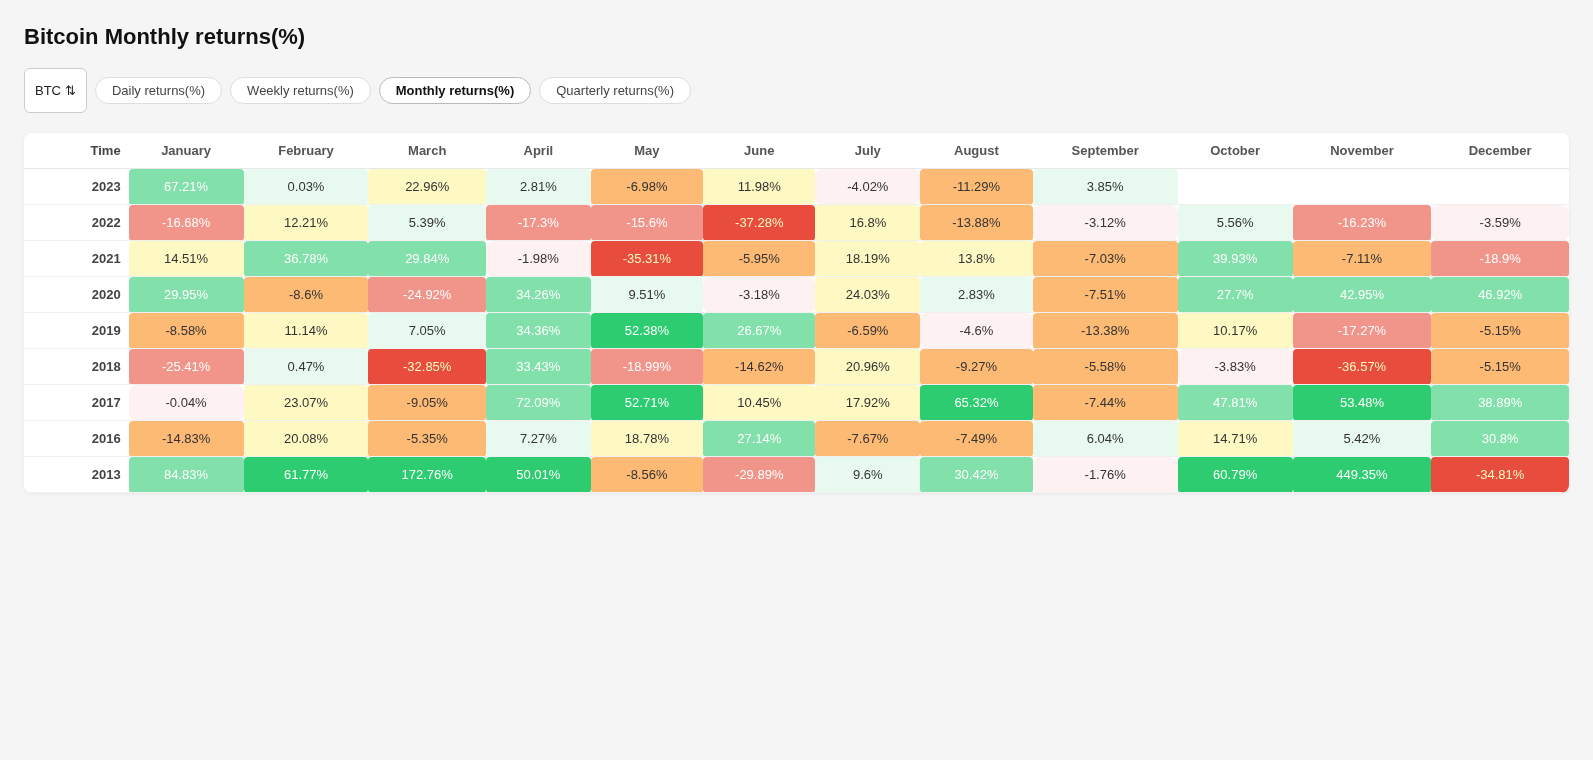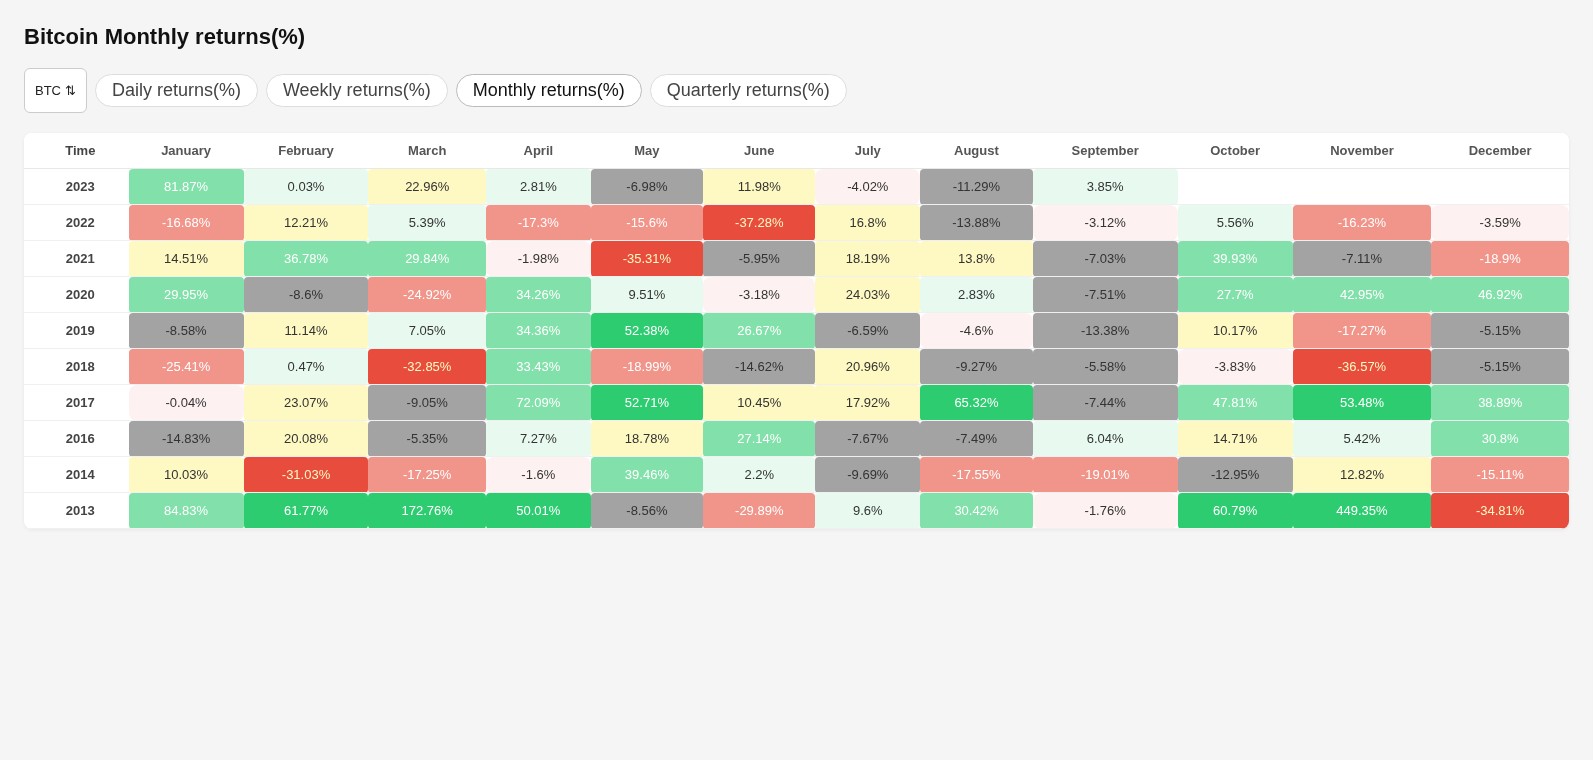--- a/index.html
+++ b/index.html
@@ -30,29 +30,29 @@
       background: #fff;
       cursor: pointer;
       display: flex;
       align-items: center;
       gap: 4px;
     }
     .tab-btn {
       border: 1px solid #ddd;
       border-radius: 20px;
       padding: 5px 16px;
-      font-size: 18px;
+      font-size: 13px;
       background: #fff;
       cursor: pointer;
       color: #444;
     }
     .tab-btn.active {
       background: #fff;
       border-color: #bbb;
-      font-weight: 400;
+      font-weight: 700;
       color: #111;
     }
     .table-container {
       background: #fff;
       border-radius: 8px;
       overflow: auto;
       box-shadow: 0 1px 4px rgba(0,0,0,0.06);
     }
     table {
       border-collapse: collapse;
@@ -65,33 +65,33 @@
       white-space: nowrap;
       border-bottom: 1px solid #f0f0f0;
     }
     th {
       font-weight: 600;
       color: #555;
       background: #fff;
       border-bottom: 1px solid #e8e8e8;
     }
     td:first-child, th:first-child {
-      text-align: center;
+      text-align: right;
       padding-left: 16px;
       font-weight: 600;
       color: #444;
       min-width: 60px;
     }
     .pos-strong { background: #2ecc71; color: #fff; border-radius: 4px; }
     .pos-med    { background: #82e0aa; color: #fff; border-radius: 4px; }
     .pos-light  { background: #fef9c3; color: #333; border-radius: 4px; }
     .pos-faint  { background: #e8faf0; color: #333; border-radius: 4px; }
     .neg-strong { background: #e74c3c; color: #fef9c3; border-radius: 4px; }
     .neg-med    { background: #f1948a; color: #fff; border-radius: 4px; }
-    .neg-light  { background: #a3a3a3; color: #333; border-radius: 4px; }
+    .neg-light  { background: #fdba74; color: #333; border-radius: 4px; }
     .neg-faint  { background: #fdf2f1; color: #333; border-radius: 8px; }
   </style>
 </head>
 <body>
 
 <div class="page-title">Bitcoin Monthly returns(%)</div>
 
 <div class="toolbar">
   <div class="ticker-select">
     <span>BTC</span>
@@ -118,21 +118,21 @@
         <th>August</th>
         <th>September</th>
         <th>October</th>
         <th>November</th>
         <th>December</th>
       </tr>
     </thead>
     <tbody id="table-body">
     <tr>
           <td>2023</td>
-          <td class="pos-med">81.87%</td>
+          <td class="pos-med">67.21%</td>
           <td class="pos-faint">0.03%</td>
           <td class="pos-light">22.96%</td>
           <td class="pos-faint">2.81%</td>
           <td class="neg-light">-6.98%</td>
           <td class="pos-light">11.98%</td>
           <td class="neg-faint">-4.02%</td>
           <td class="neg-light">-11.29%</td>
           <td class="pos-faint">3.85%</td>
           <td></td>
           <td></td>
@@ -237,35 +237,20 @@
           <td class="pos-light">18.78%</td>
           <td class="pos-med">27.14%</td>
           <td class="neg-light">-7.67%</td>
           <td class="neg-light">-7.49%</td>
           <td class="pos-faint">6.04%</td>
           <td class="pos-light">14.71%</td>
           <td class="pos-faint">5.42%</td>
           <td class="pos-med">30.8%</td>
         </tr>
         <tr>
-          <td>2014</td>
-          <td class="pos-light">10.03%</td>
-          <td class="neg-strong">-31.03%</td>
-          <td class="neg-med">-17.25%</td>
-          <td class="neg-faint">-1.6%</td>
-          <td class="pos-med">39.46%</td>
-          <td class="pos-faint">2.2%</td>
-          <td class="neg-light">-9.69%</td>
-          <td class="neg-med">-17.55%</td>
-          <td class="neg-med">-19.01%</td>
-          <td class="neg-light">-12.95%</td>
-          <td class="pos-light">12.82%</td>
-          <td class="neg-med">-15.11%</td>
-        </tr>
-        <tr>
           <td>2013</td>
           <td class="pos-med">84.83%</td>
           <td class="pos-strong">61.77%</td>
           <td class="pos-strong">172.76%</td>
           <td class="pos-strong">50.01%</td>
           <td class="neg-light">-8.56%</td>
           <td class="neg-med">-29.89%</td>
           <td class="pos-faint">9.6%</td>
           <td class="pos-med">30.42%</td>
           <td class="neg-faint">-1.76%</td>

